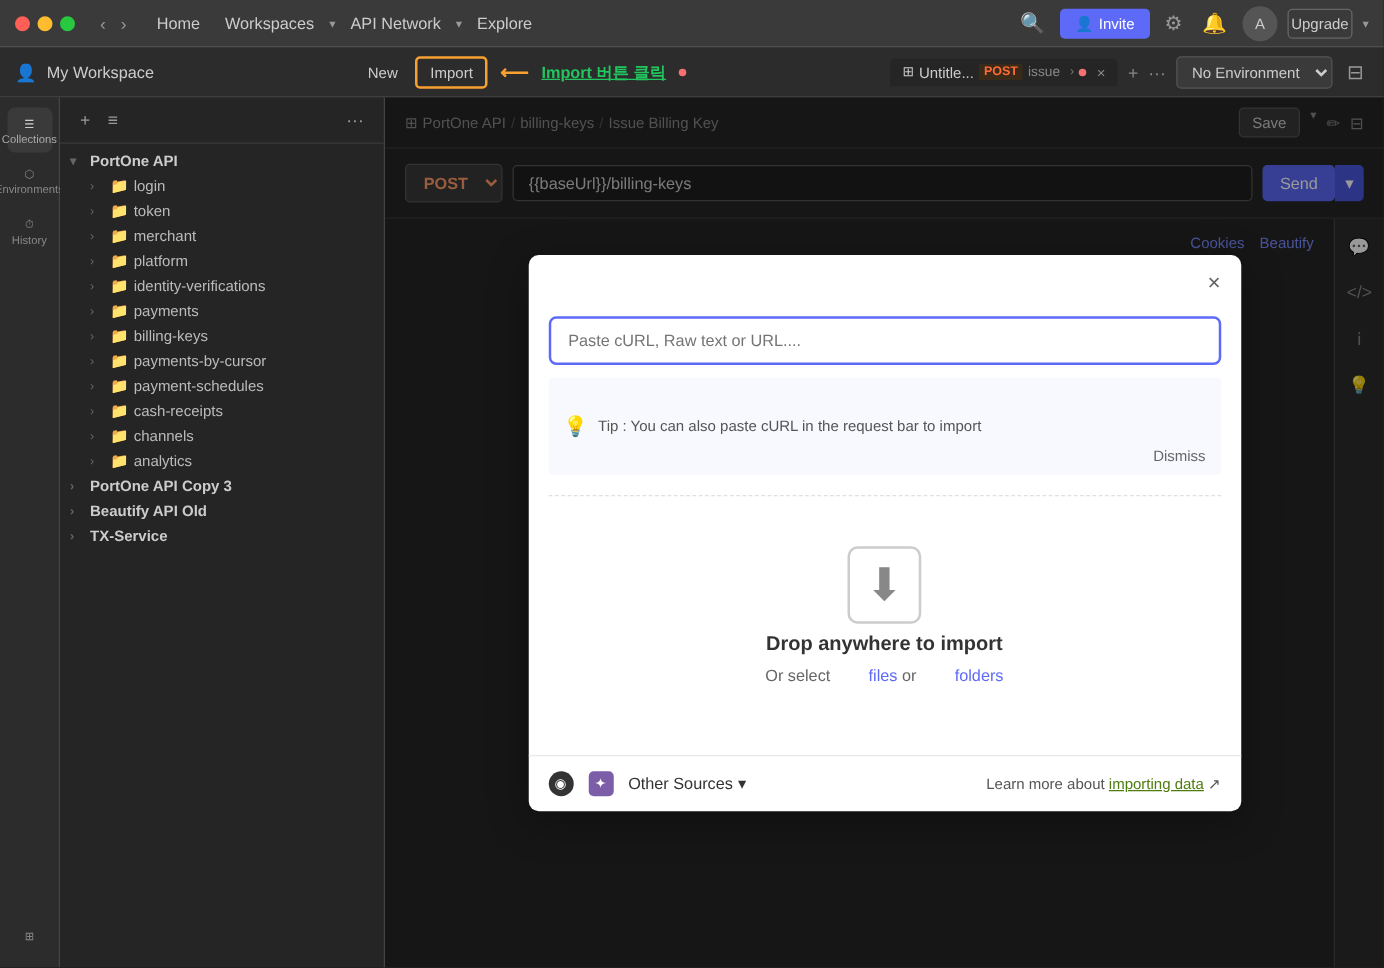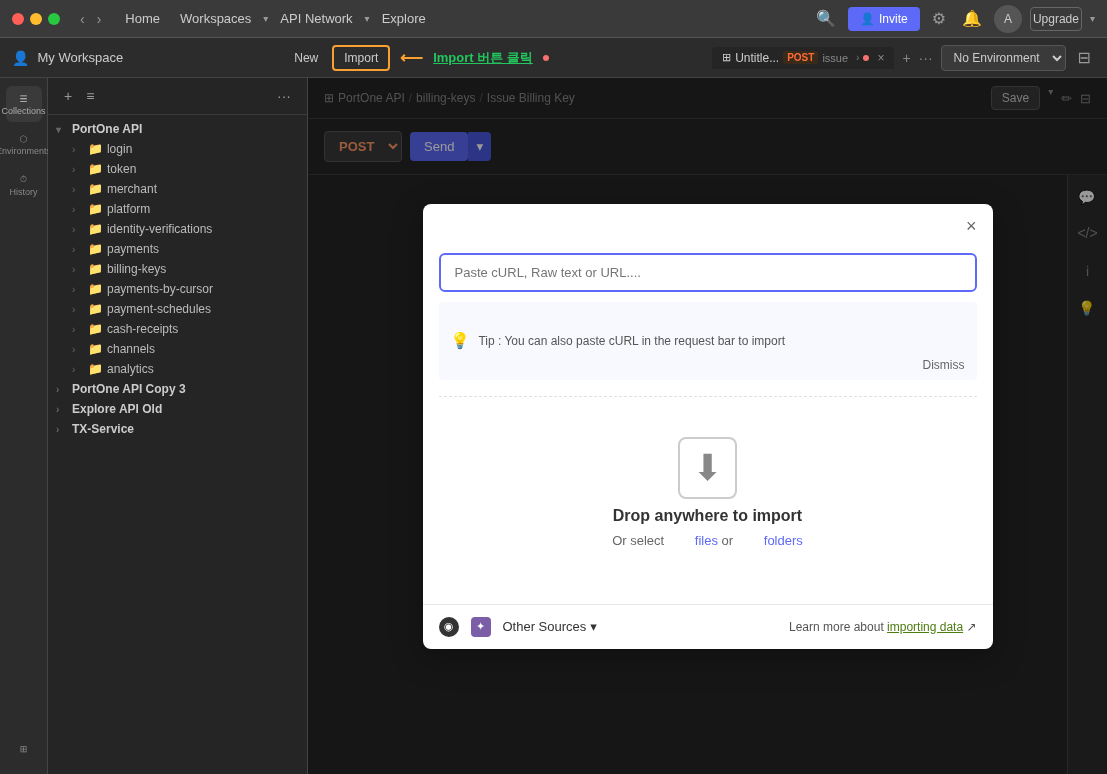--- a/index.html
+++ b/index.html
@@ -269,21 +269,21 @@
           <span class="folder-icon">📁</span>
           <span class="label">analytics</span>
         </div>
       </div>
       <div class="tree-item tree-root">
         <span class="chevron">›</span>
         <span class="label">PortOne API Copy 3</span>
       </div>
       <div class="tree-item tree-root">
         <span class="chevron">›</span>
-        <span class="label">Explore API Old</span>
+        <span class="label">Beautify API Old</span>
       </div>
       <div class="tree-item tree-root">
         <span class="chevron">›</span>
         <span class="label">TX-Service</span>
       </div>
     </div>
   </div>
 
   <div class="content-area">
     <div class="breadcrumb-bar">
@@ -297,27 +297,32 @@
         <button class="save-btn">Save</button>
         <span style="color:#888;font-size:10px">▾</span>
         <button class="bc-btn">✏</button>
         <button class="bc-btn">⊟</button>
       </div>
     </div>
     <div class="request-bar">
       <select class="method-select">
         <option>POST</option>
       </select>
+      <input class="url-input" value="{{baseUrl}}/billing-keys" style="">
       <div class="send-group">
         <button class="send-btn">Send</button>
         <button class="send-dropdown">▾</button>
       </div>
     </div>
     <div style="display:flex;flex:1;overflow:hidden;">
       <div style="flex:1;padding:12px 16px;display:flex;flex-direction:column;">
+        <div style="display:flex;justify-content:flex-end;gap:12px;margin-bottom:4px;">
+          <span class="cookies-link">Cookies</span>
+          <span class="beautify-link">Beautify</span>
+        </div>
         <div class="response-area">
           <div style="font-size:48px;color:#666;">🤖</div>
           <span class="response-text">Click Send to get a response</span>
         </div>
       </div>
       <div class="right-sidebar">
         <button class="rs-btn">💬</button>
         <button class="rs-btn">&lt;/&gt;</button>
         <button class="rs-btn">ℹ</button>
         <button class="rs-btn">💡</button>

